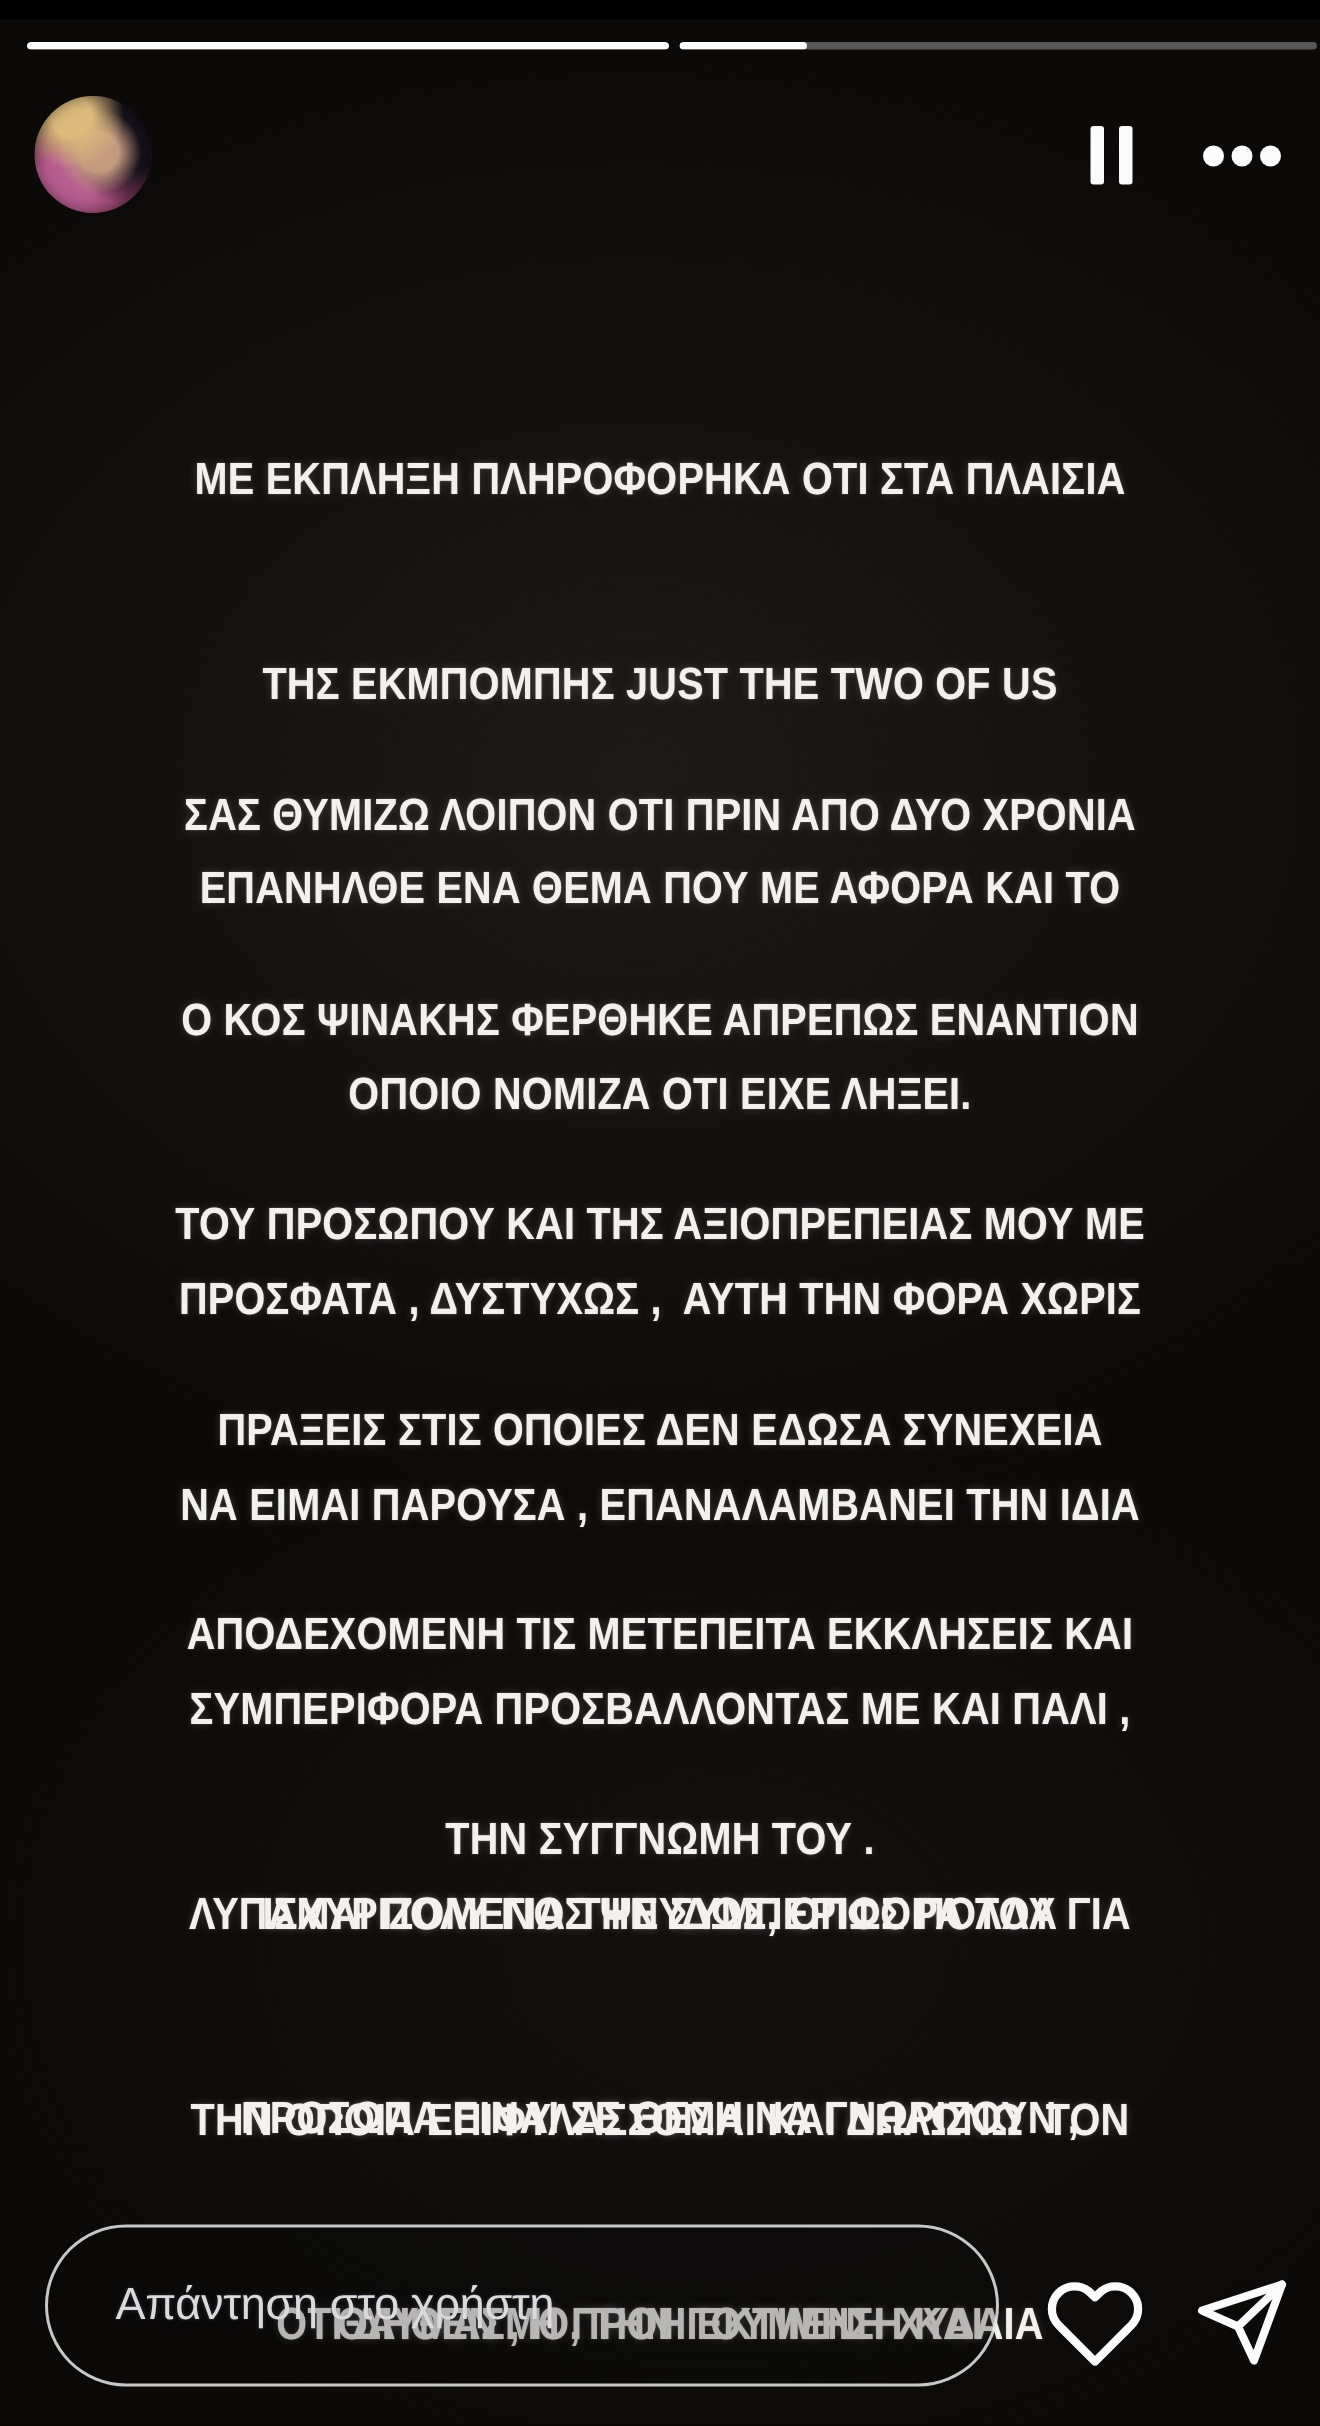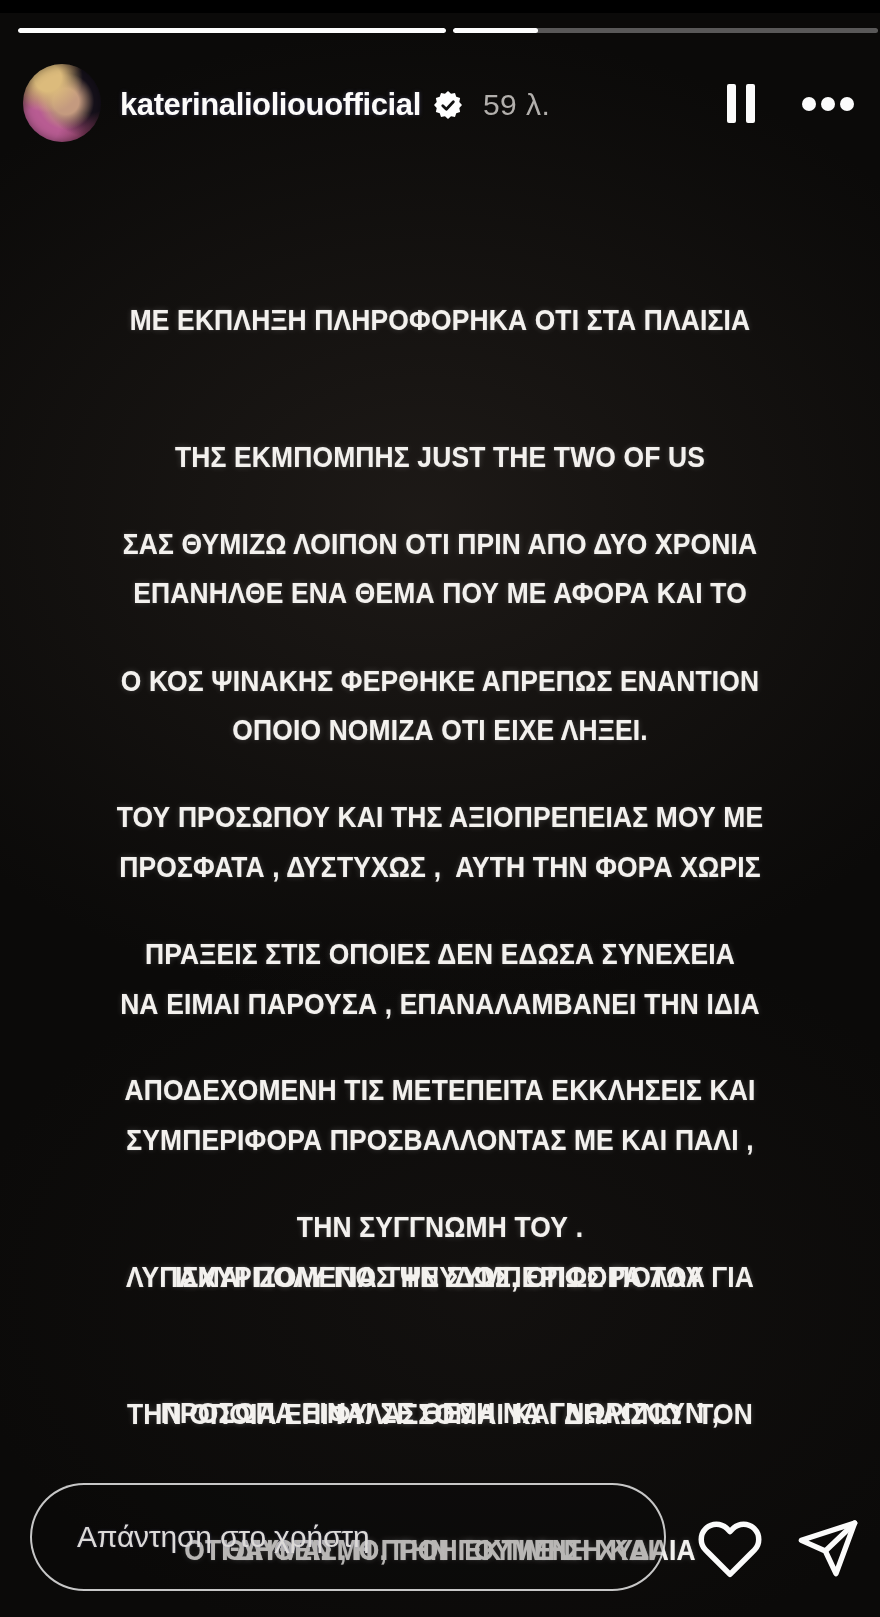--- a/index.html
+++ b/index.html
@@ -73,28 +73,20 @@
 
   <div class="seg seg1">
     <div class="fill" style="width: 100%;"></div>
   </div>
   <div class="seg seg2">
     <div class="fill" style="width: 20%;"></div>
   </div>
 
   <div class="avatar"></div>
 
-  <div class="userline">
-    <span class="username">katerinalioliouofficial</span>
-    <svg class="badge" viewBox="0 0 24 24">
-      <polygon fill="#ffffff" points="24,12 21.66,14.59 22.39,18 19.07,19.07 18,22.39 14.59,21.66 12,24 9.41,21.66 6,22.39 4.93,19.07 1.61,18 2.34,14.59 0,12 2.34,9.41 1.61,6 4.93,4.93 6,1.61 9.41,2.34 12,0 14.59,2.34 18,1.61 19.07,4.93 22.39,6 21.66,9.41"></polygon>
-      <polyline points="7.5,12.6 10.6,15.6 16.6,9.2" fill="none" stroke="#111111" stroke-width="2.4" stroke-linecap="round" stroke-linejoin="round"></polyline>
-    </svg>
-    <span class="time">59 λ.</span>
-  </div>
 
   <div class="pause-btn">
     <span></span>
     <span></span>
   </div>
 
   <div class="more-btn">
     <i></i>
     <i></i>
     <i></i>

